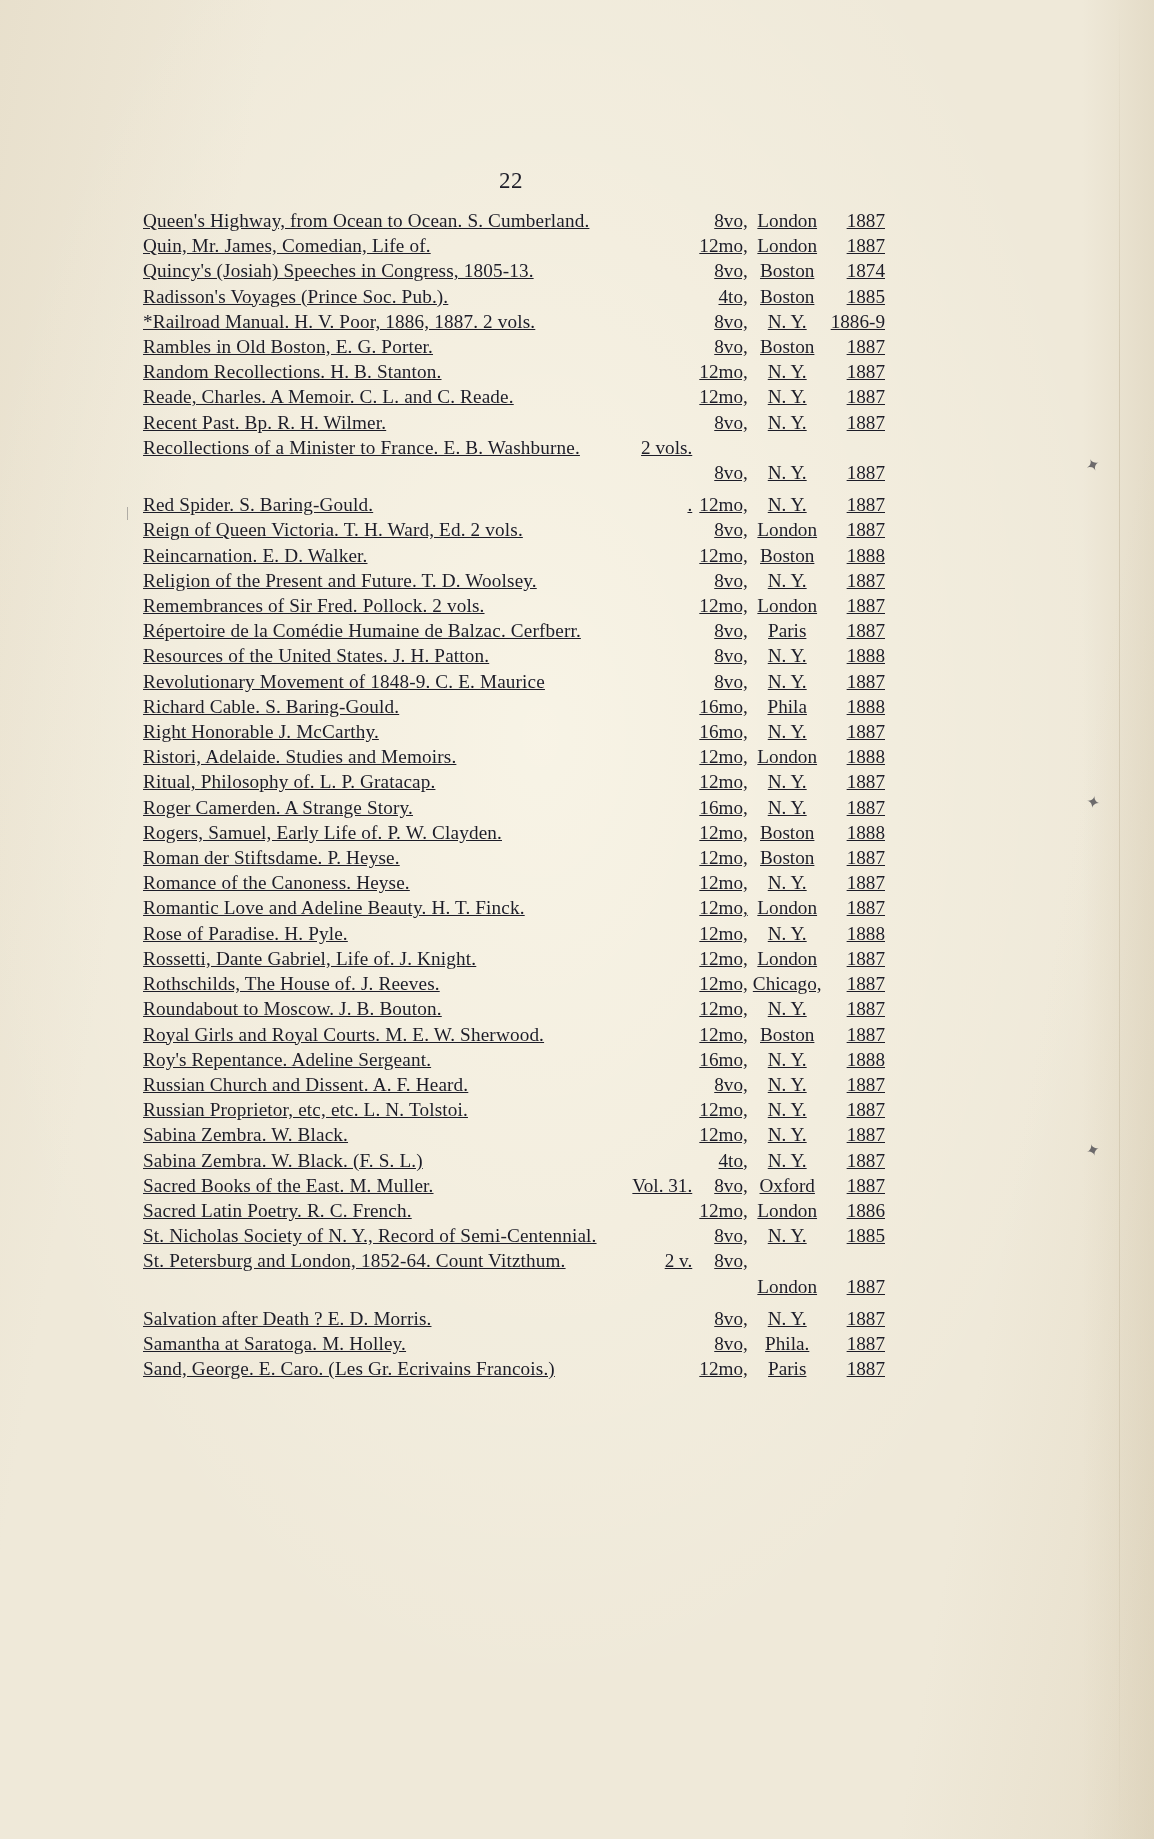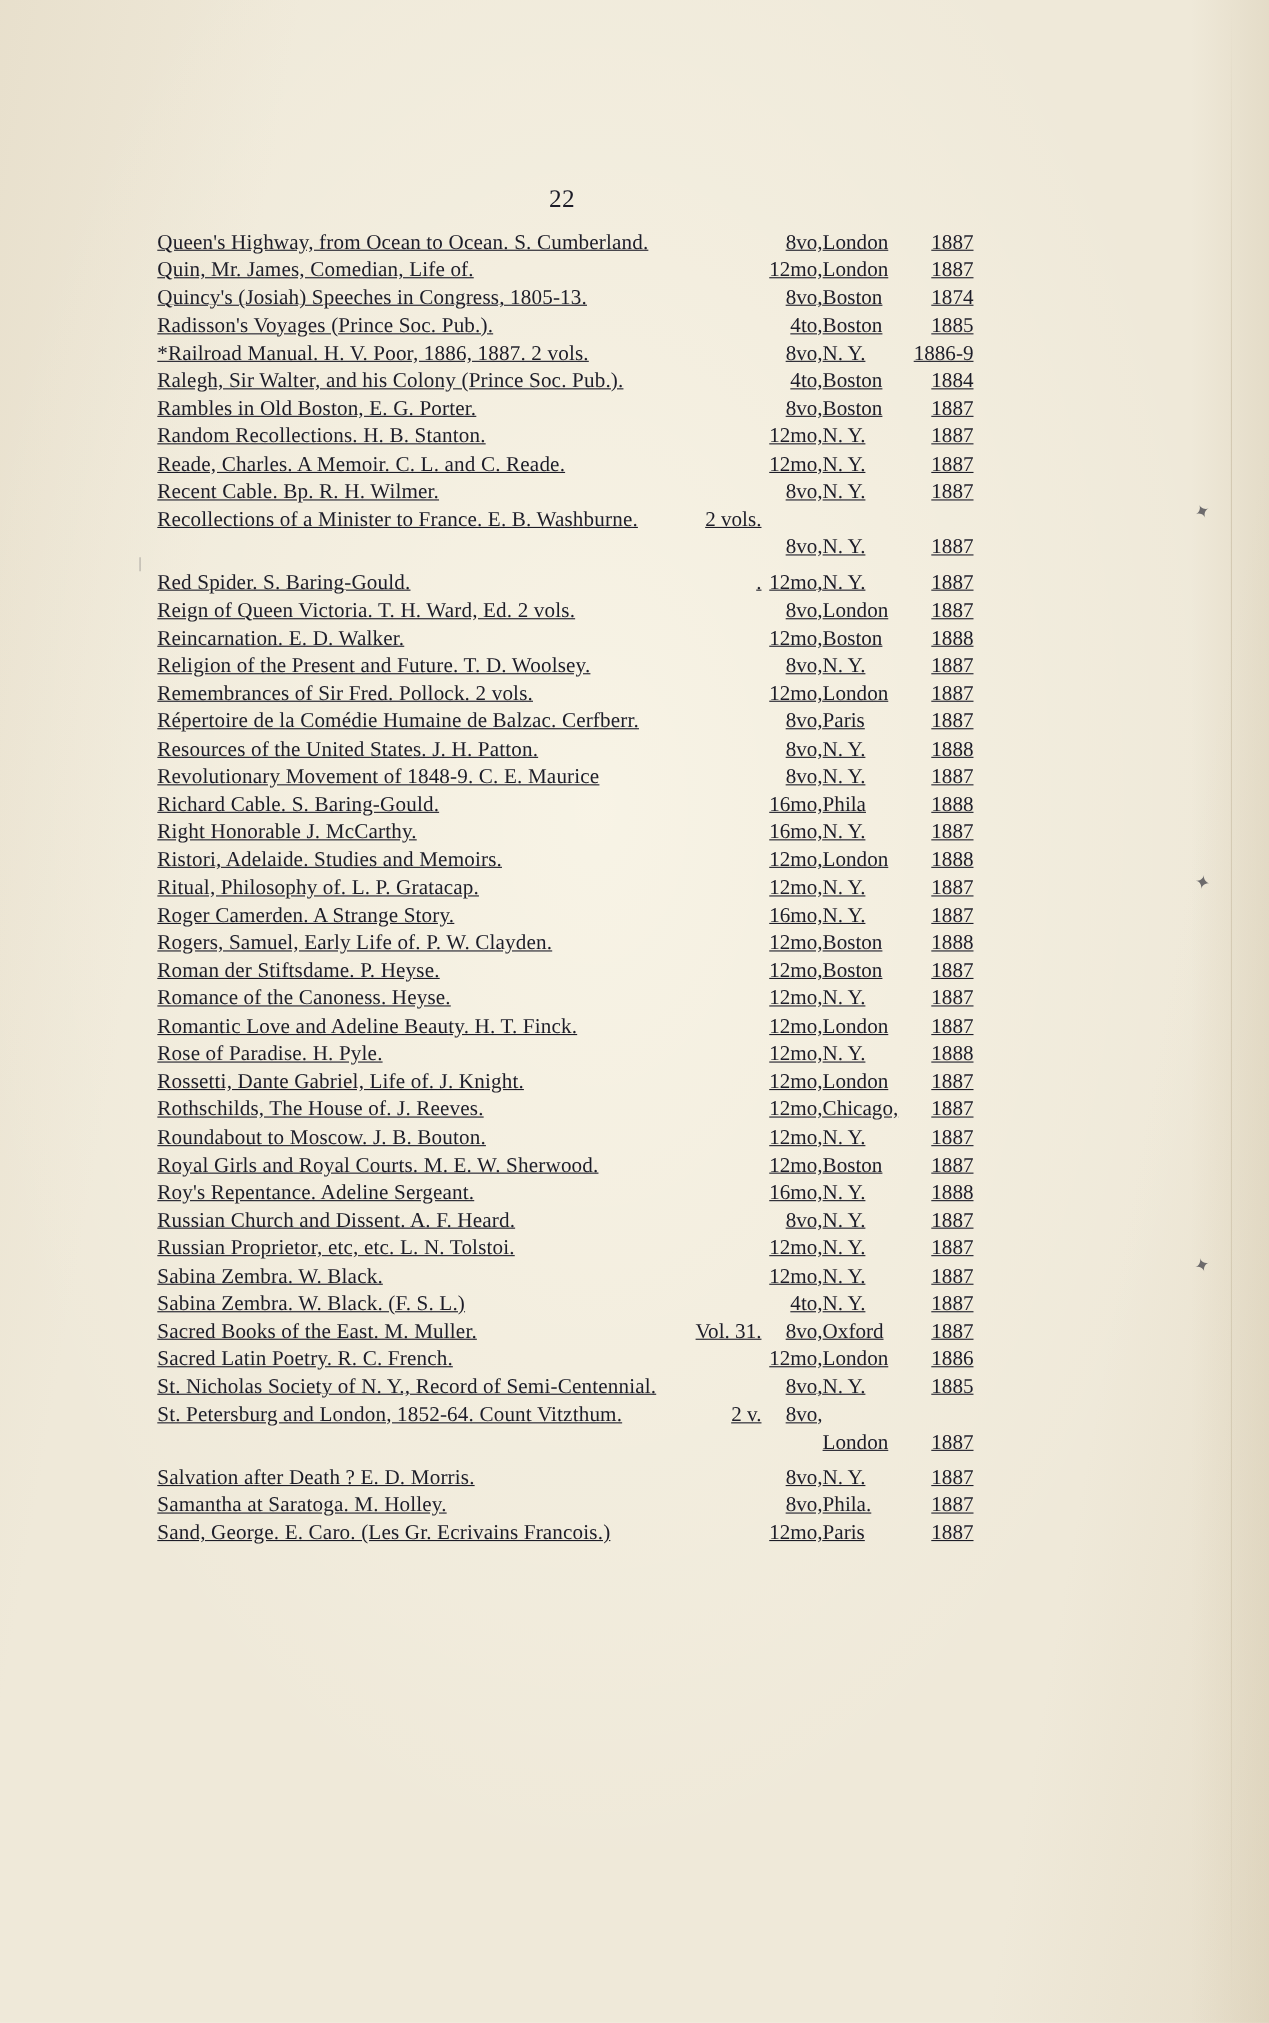--- a/index.html
+++ b/index.html
@@ -76,21 +76,21 @@
     padding-right: 8px;
     margin-left: 24px;
   }
   td.size {
     width: 62px;
     text-align: right;
     padding-right: 16px;
   }
   td.place {
     width: 88px;
-    text-align: left;
+    text-align: center;
     padding-right: 16px;
   }
   td.year {
     width: 62px;
     text-align: right;
   }
   tr.spacer td {
     height: 7px;
     line-height: 7px;
     font-size: 1px;
@@ -154,27 +154,20 @@
             <td class="year">1885</td>
           </tr>
           <tr>
             <td class="title">*Railroad Manual.   H. V. Poor, 1886, 1887.   2 vols.</td>
             <td class="vol"></td>
             <td class="size">8vo,</td>
             <td class="place">N. Y.</td>
             <td class="year">1886-9</td>
           </tr>
           <tr>
-            <td class="title">Ralegh, Sir Walter, and his Colony (Prince Soc. Pub.).</td>
-            <td class="vol"></td>
-            <td class="size">4to,</td>
-            <td class="place">Boston</td>
-            <td class="year">1884</td>
-          </tr>
-          <tr>
             <td class="title">Rambles in Old Boston,     E. G. Porter.</td>
             <td class="vol"></td>
             <td class="size">8vo,</td>
             <td class="place">Boston</td>
             <td class="year">1887</td>
           </tr>
           <tr>
             <td class="title">Random Recollections.   H. B. Stanton.</td>
             <td class="vol"></td>
             <td class="size">12mo,</td>
@@ -182,21 +175,21 @@
             <td class="year">1887</td>
           </tr>
           <tr>
             <td class="title">Reade, Charles.   A Memoir.   C. L. and C. Reade.</td>
             <td class="vol"></td>
             <td class="size">12mo,</td>
             <td class="place">N. Y.</td>
             <td class="year">1887</td>
           </tr>
           <tr>
-            <td class="title">Recent Cable.   Bp. R. H. Wilmer.</td>
+            <td class="title">Recent Past.   Bp. R. H. Wilmer.</td>
             <td class="vol"></td>
             <td class="size">8vo,</td>
             <td class="place">N. Y.</td>
             <td class="year">1887</td>
           </tr>
           <tr>
             <td class="title">Recollections of a Minister to France.   E. B. Washburne.</td>
             <td class="vol">2 vols.</td>
             <td class="size"></td>
             <td class="place"></td>

